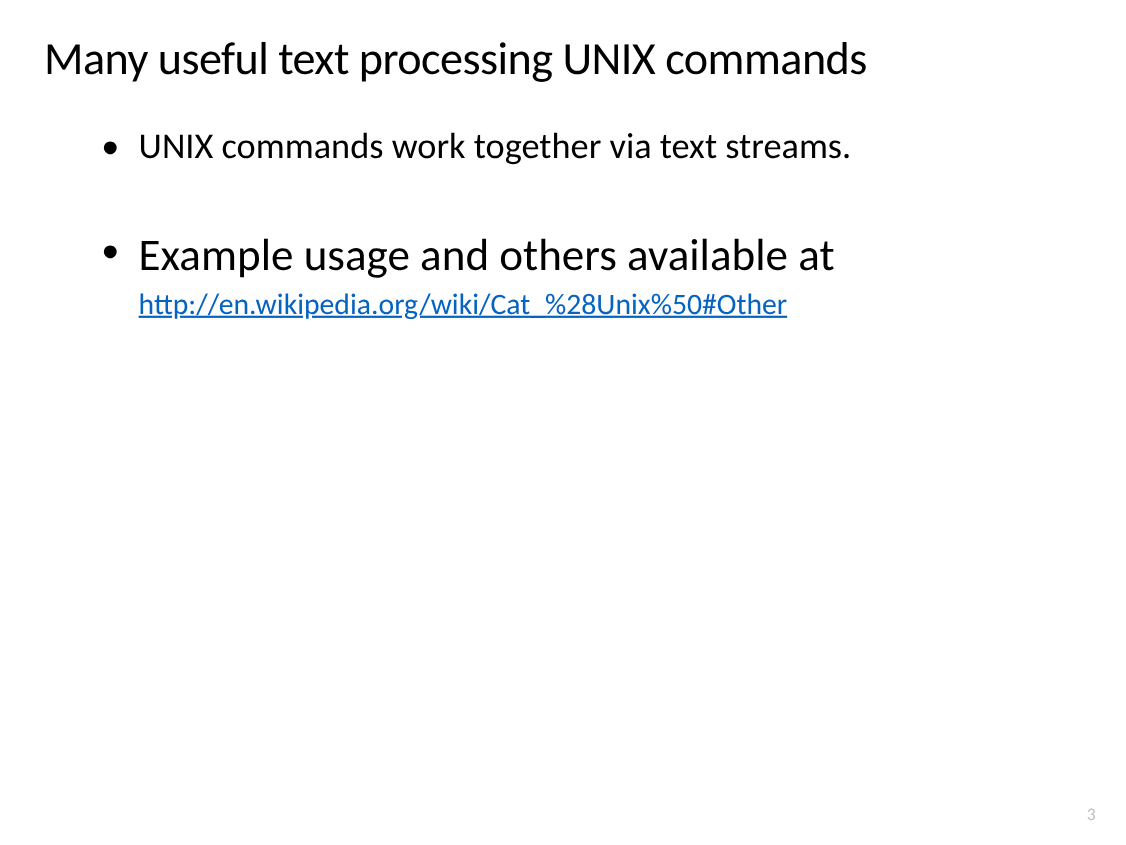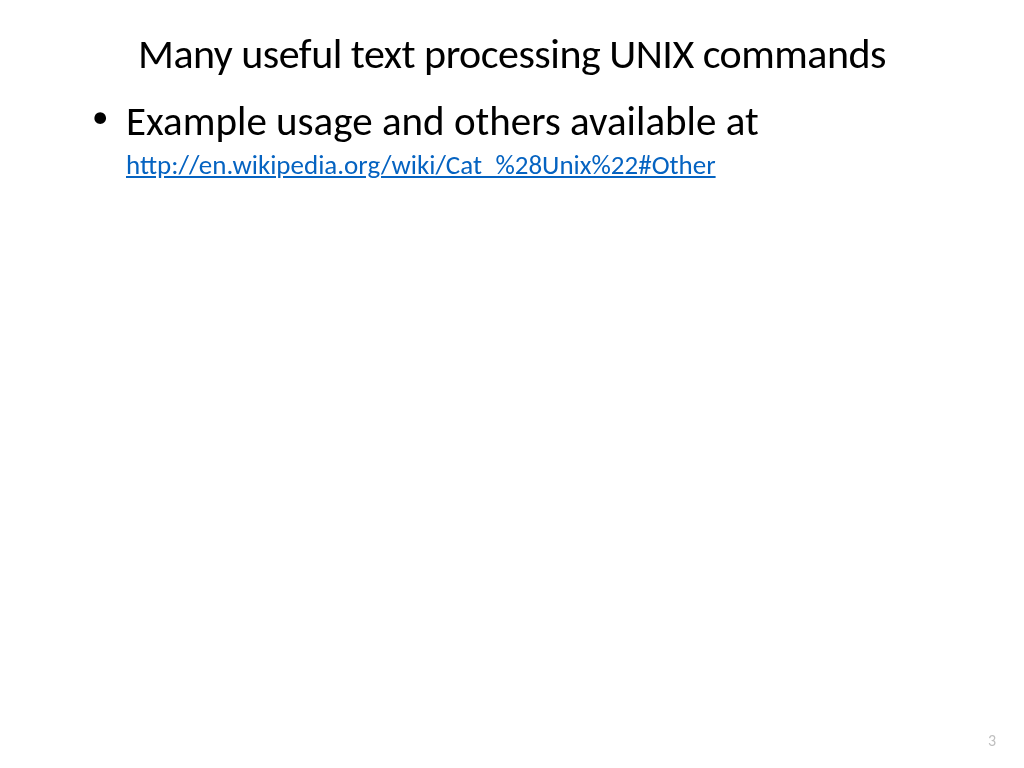--- a/index.html
+++ b/index.html
@@ -18,23 +18,22 @@
     }
     .slide {
       padding: 28px 40px 40px 40px;
       height: 100%;
       position: relative;
     }
     .title {
       font-size: 42px;
       font-weight: 400;
       color: #000000;
-      margin-bottom: 16px;
+      margin-bottom: 33px;
       letter-spacing: -0.5px;
-      text-align: center;
     }
     ul.bullets {
       list-style: none;
       padding-left: 64px;
     }
     ul.bullets > li {
       position: relative;
       font-size: 33px;
       line-height: 1.28;
       color: #000000;
@@ -75,18 +74,21 @@
       font-size: 41px;
     }
   </style>
 </head>
 <body>
 
 <div class="slide">
   <h1 class="title">Many useful text processing UNIX commands</h1>
   <ul class="bullets">
     <li>
+      <span class="normal">UNIX commands work together via text streams.</span>
+    </li>
+    <li>
       <span class="normal last-bullet-text">Example usage and others available at</span>
-      <a class="link">http://en.wikipedia.org/wiki/Cat_%28Unix%22#Other</a>
+      <a class="link">http://en.wikipedia.org/wiki/Cat_%28Unix%50#Other</a>
     </li>
   </ul>
   <div class="page-number">3</div>
 </div>
 
 </body></html>

